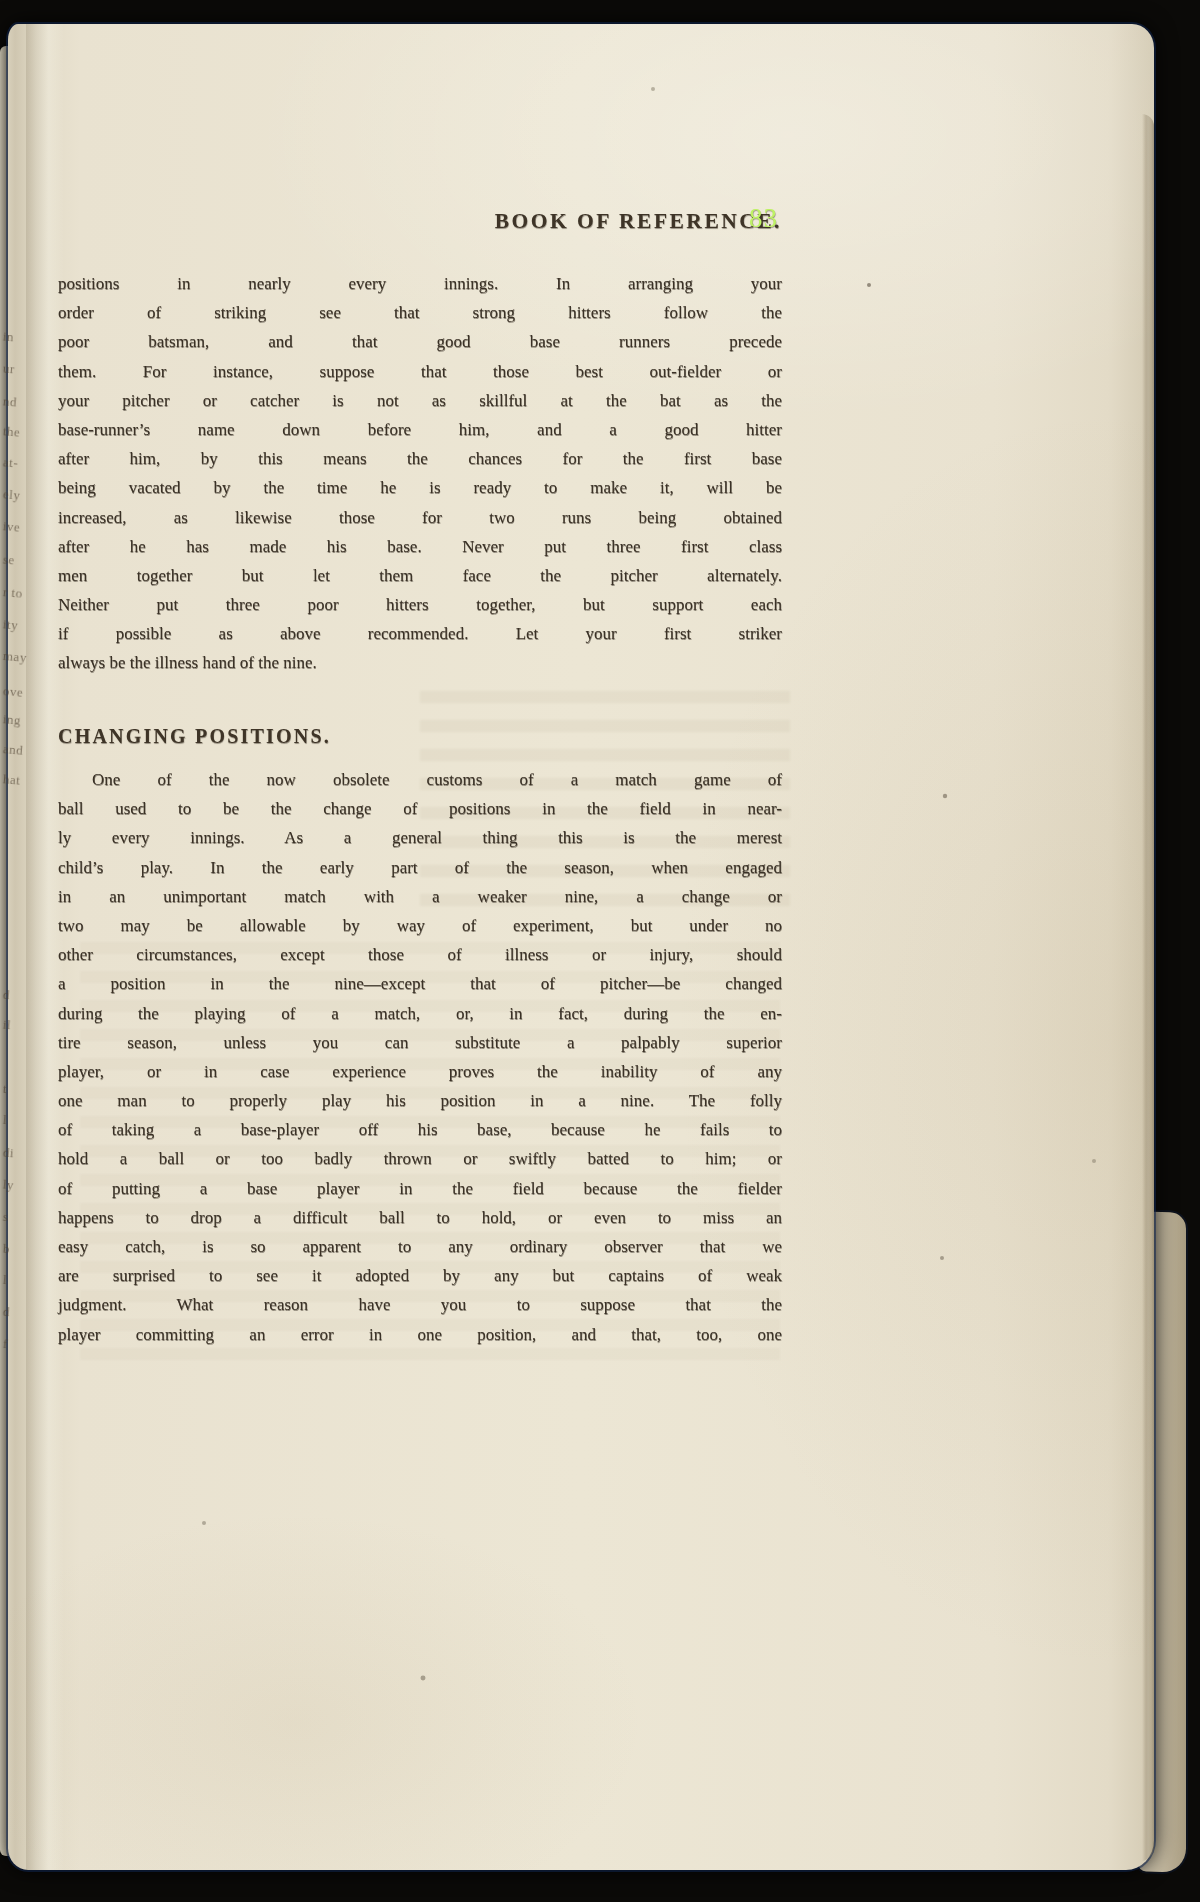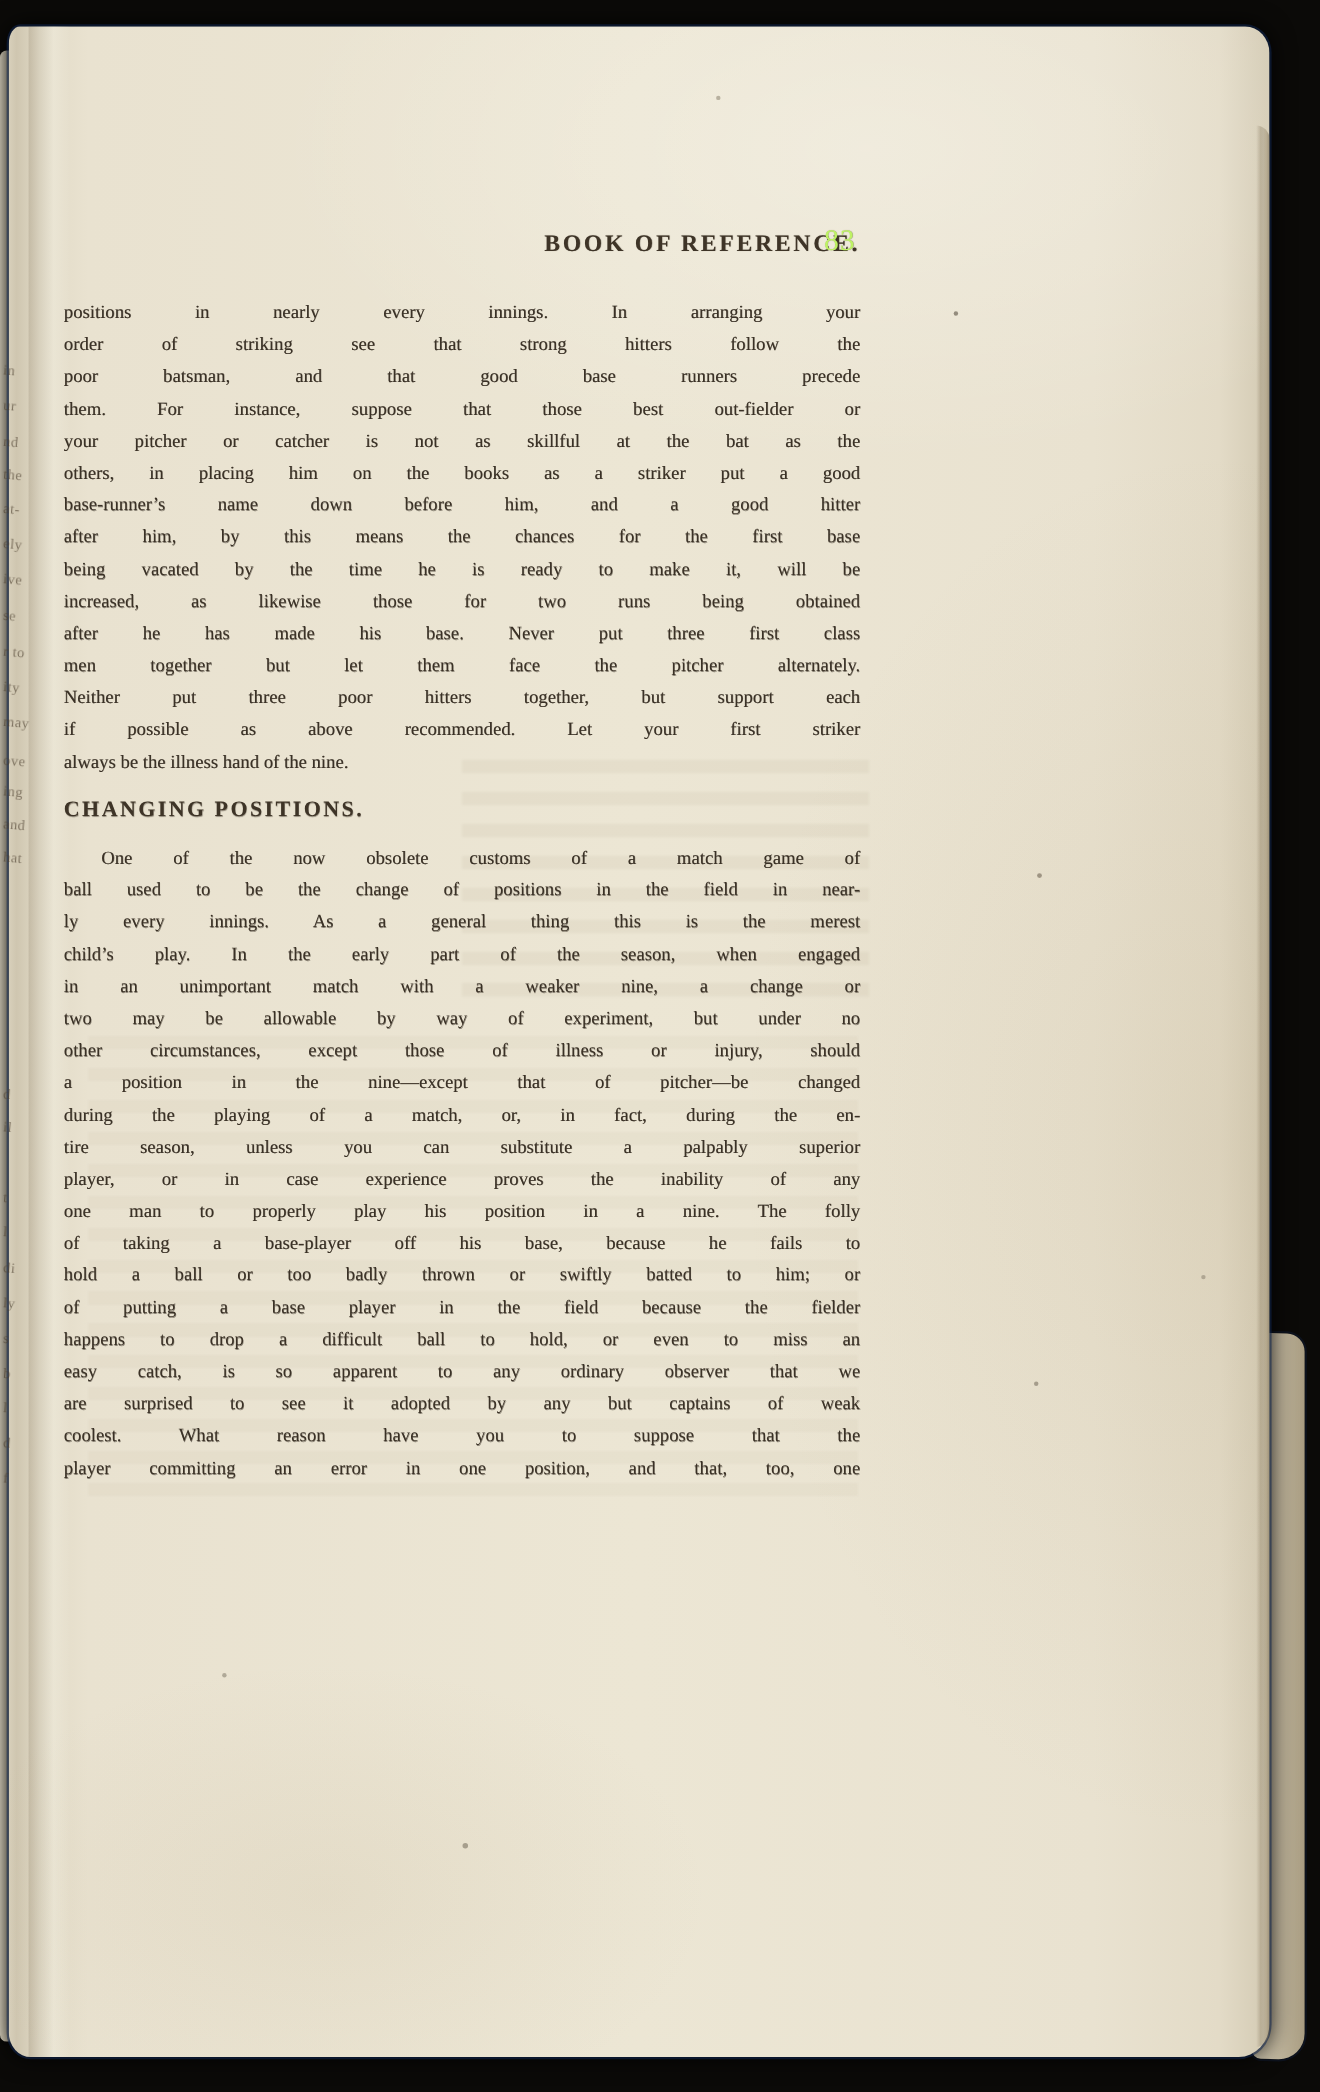--- a/index.html
+++ b/index.html
@@ -134,21 +134,20 @@
   <span class="running-title">BOOK OF REFERENCE.</span>
   <span class="page-number">83</span>
 </div>
 
 <div class="para para-1">
     <div class="line">positions in nearly every innings.  In arranging your</div>
     <div class="line">order of striking see that strong hitters follow the</div>
     <div class="line">poor batsman, and that good base runners precede</div>
     <div class="line">them.  For instance, suppose that those best out-fielder or</div>
     <div class="line">your pitcher or catcher is not as skillful at the bat as the</div>
-    <div class="line">others, in placing him on the books as a striker put a good</div>
     <div class="line">base-runner’s name down before him, and a good hitter</div>
     <div class="line">after him, by this means the chances for the first base</div>
     <div class="line">being vacated by the time he is ready to make it, will be</div>
     <div class="line">increased, as likewise those for two runs being obtained</div>
     <div class="line">after he has made his base.  Never put three first class</div>
     <div class="line">men together but let them face the pitcher alternately.</div>
     <div class="line">Neither put three poor hitters together, but support each</div>
     <div class="line">if possible as above recommended.  Let your first striker</div>
     <div class="line">always be the illness hand of the nine.</div>
   </div>
@@ -167,21 +166,21 @@
     <div class="line">during the playing of a match, or, in fact, during the en-</div>
     <div class="line">tire season, unless you can substitute a palpably superior</div>
     <div class="line">player, or in case experience proves the inability of any</div>
     <div class="line">one man to properly play his position in a nine.  The folly</div>
     <div class="line">of taking a base-player off his base, because he fails to</div>
     <div class="line">hold a ball or too badly thrown or swiftly batted to him; or</div>
     <div class="line">of putting a base player in the field because the fielder</div>
     <div class="line">happens to drop a difficult ball to hold, or even to miss an</div>
     <div class="line">easy catch, is so apparent to any ordinary observer that we</div>
     <div class="line">are surprised to see it adopted by any but captains of weak</div>
-    <div class="line">coolest.  What reason have you to suppose that the</div>
+    <div class="line">judgment.  What reason have you to suppose that the</div>
     <div class="line">player committing an error in one position, and that, too, one</div>
   </div>
 
 <div class="gutter-fragments">
     <span class="fragment" style="top: 330px;">in</span>
     <span class="fragment" style="top: 362px;">ur</span>
     <span class="fragment" style="top: 395px;">nd</span>
     <span class="fragment" style="top: 425px;">the</span>
     <span class="fragment" style="top: 456px;">at-</span>
     <span class="fragment" style="top: 488px;">ely</span>

